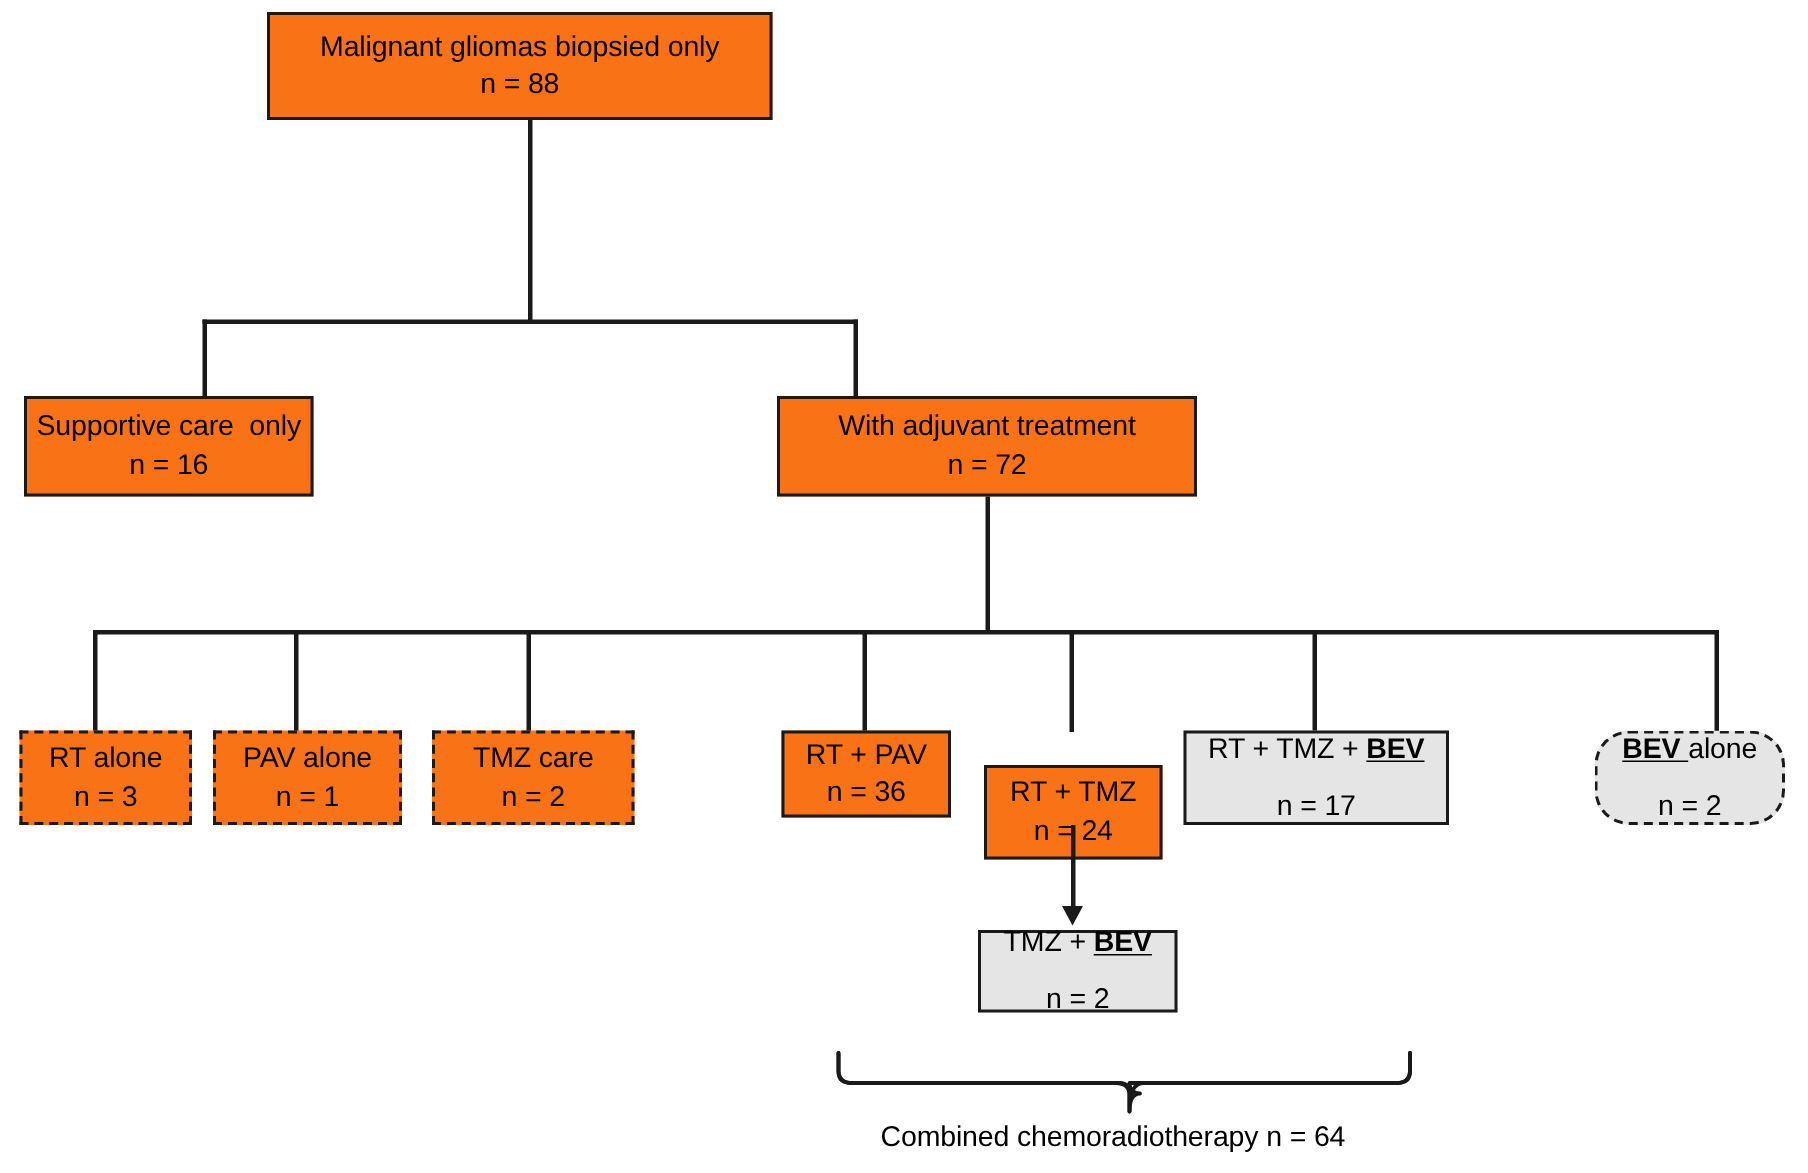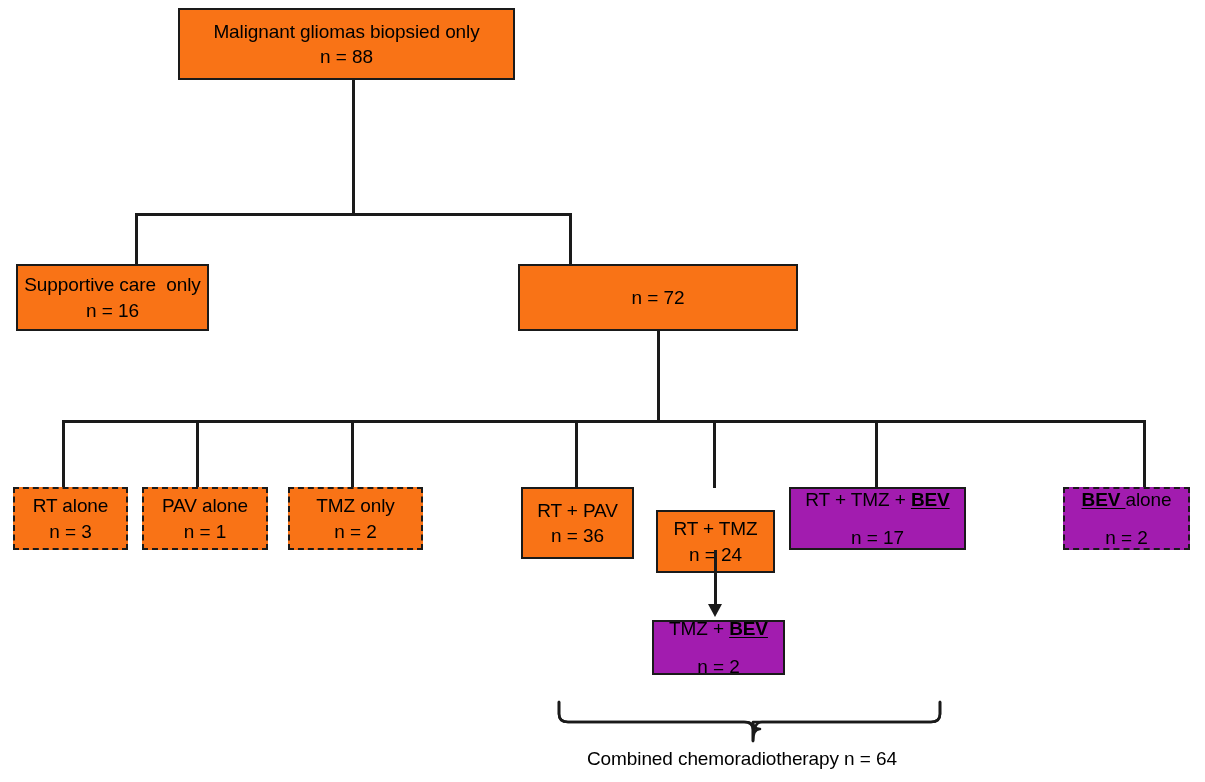--- a/index.html
+++ b/index.html
@@ -35,21 +35,21 @@
   .node .line1,
   .node .line2 {
     display: block;
     white-space: pre;
   }
   .node.dashed {
     border-style: dashed;
     border-width: 2.5px;
   }
   .node.filled {
-    background: #a21caf;
+    background: #e5e5e5;
     gap: 12px;
   }
   .bev {
     font-weight: bold;
     text-decoration: underline;
     text-underline-offset: 2px;
   }
   .conn {
     position: absolute;
     background: #1a1a1a;
@@ -90,20 +90,21 @@
 
   <div class="conn vline" style="left:135px; top:213px; height:52px;"></div>
   <div class="conn vline" style="left:569px; top:213px; height:52px;"></div>
 
   <div class="node" style="left:16px; top:264px; width:193px; height:67px;">
     <span class="line1">Supportive care  only</span>
     <span class="line2">n = 16</span>
   </div>
 
   <div class="node" style="left:518px; top:264px; width:280px; height:67px;">
+    <span class="line1">With adjuvant treatment</span>
     <span class="line2">n = 72</span>
   </div>
 
   <div class="conn vline" style="left:657px; top:331px; height:90px;"></div>
 
   <div class="conn hline" style="left:62px; top:420px; width:1083px;"></div>
 
   <div class="conn vline" style="left:62px; top:420px; height:68px;"></div>
   <div class="conn vline" style="left:196px; top:420px; height:68px;"></div>
   <div class="conn vline" style="left:351px; top:420px; height:68px;"></div>
@@ -116,40 +117,40 @@
     <span class="line1">RT alone</span>
     <span class="line2">n = 3</span>
   </div>
 
   <div class="node dashed" style="left:142px; top:487px; width:126px; height:63px;">
     <span class="line1">PAV alone</span>
     <span class="line2">n = 1</span>
   </div>
 
   <div class="node dashed" style="left:288px; top:487px; width:135px; height:63px;">
-    <span class="line1">TMZ only</span>
+    <span class="line1">TMZ care</span>
     <span class="line2">n = 2</span>
   </div>
 
-  <div class="node" style="left:521px; top:487px; width:113px; height:72px;">
+  <div class="node" style="left:521px; top:487px; width:113px; height:58px;">
     <span class="line1">RT + PAV</span>
     <span class="line2">n = 36</span>
   </div>
 
   <div class="node" style="left:656px; top:510px; width:119px; height:63px;">
     <span class="line1">RT + TMZ</span>
     <span class="line2">n = 24</span>
   </div>
 
   <div class="node filled" style="left:789px; top:487px; width:177px; height:63px;">
     <span class="line1"><span>RT + TMZ + </span><span class="bev">BEV</span></span>
     <span class="line2">n = 17</span>
   </div>
 
-  <div class="node dashed filled" style="left:1063px; top:487px; width:127px; height:63px;">
+  <div class="node dashed filled" style="left:1063px; top:487px; width:127px; height:63px;border-radius:23px;">
     <span class="line1"><span class="bev">BEV </span><span>alone</span></span>
     <span class="line2">n = 2</span>
   </div>
 
   <div class="conn vline" style="left:714px; top:550px; height:57px;"></div>
   <div class="arrowhead" style="left:708px; top:604px;"></div>
 
   <div class="node filled" style="left:652px; top:620px; width:133px; height:55px;">
     <span class="line1"><span>TMZ + </span><span class="bev">BEV</span></span>
     <span class="line2">n = 2</span>

